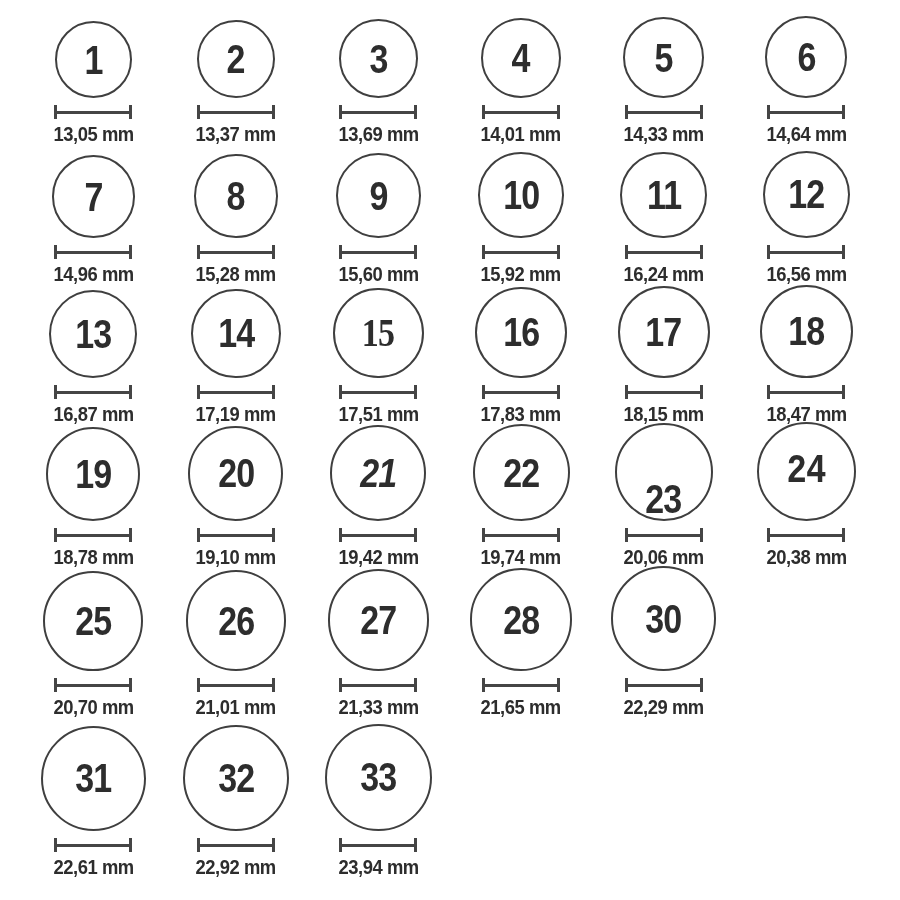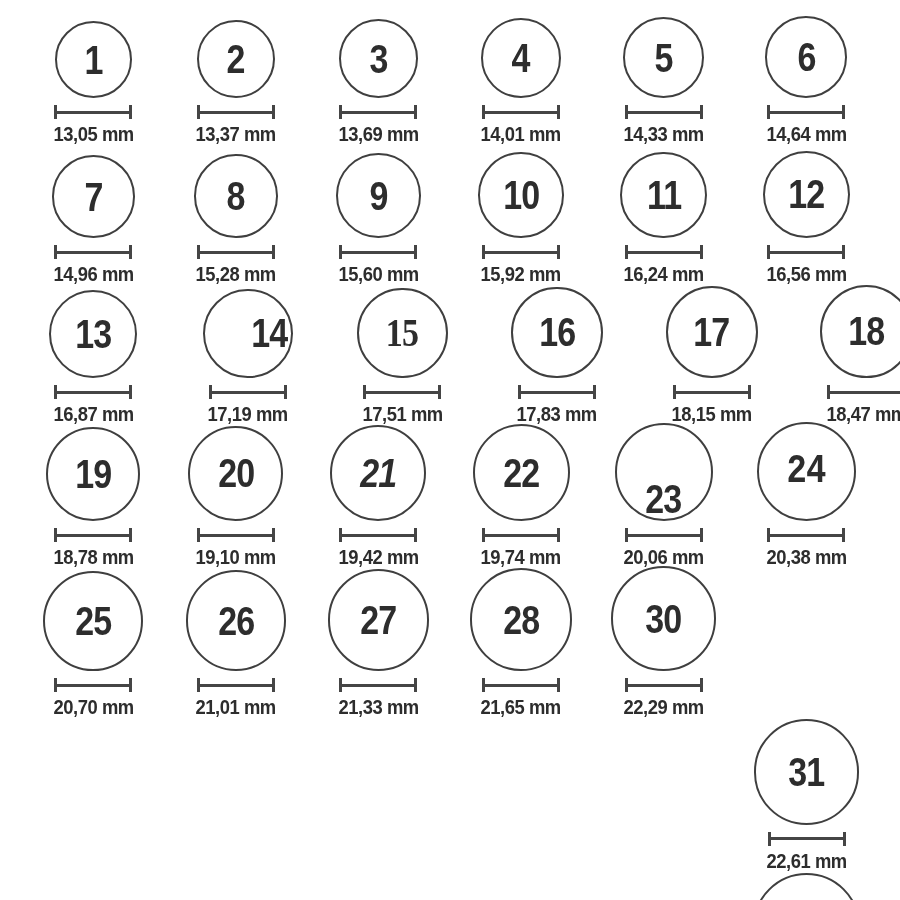--- a/index.html
+++ b/index.html
@@ -217,34 +217,34 @@
             <span class="num">12</span>
           </div>
           <div class="measure">
             <span class="tick"></span>
             <span class="hline"></span>
             <span class="tick"></span>
           </div>
           <div class="label">16,56 mm</div>
         </div>
       </div>
-      <div class="row" style="height: 140px; gap: 12px;">
+      <div class="row" style="height: 140px;">
         <div class="cell">
           <div class="circle" style="width: 88.4px; height: 88.4px;">
             <span class="num">13</span>
           </div>
           <div class="measure">
             <span class="tick"></span>
             <span class="hline"></span>
             <span class="tick"></span>
           </div>
           <div class="label">16,87 mm</div>
         </div>
         <div class="cell">
-          <div class="circle" style="width: 89.35px; height: 89.35px; justify-content: flex-end;">
+          <div class="circle" style="width: 89.35px; height: 89.35px;">
             <span class="num">14</span>
           </div>
           <div class="measure">
             <span class="tick"></span>
             <span class="hline"></span>
             <span class="tick"></span>
           </div>
           <div class="label">17,19 mm</div>
         </div>
         <div class="cell">
@@ -410,31 +410,42 @@
             <span class="num">30</span>
           </div>
           <div class="measure">
             <span class="tick"></span>
             <span class="hline"></span>
             <span class="tick"></span>
           </div>
           <div class="label">22,29 mm</div>
         </div>
       </div>
-      <div class="row" style="height: 160px; flex-direction: column;">
+      <div class="row" style="height: 160px;">
         <div class="cell">
           <div class="circle" style="width: 105.5px; height: 105.5px;">
             <span class="num">31</span>
           </div>
           <div class="measure">
             <span class="tick"></span>
             <span class="hline"></span>
             <span class="tick"></span>
           </div>
           <div class="label">22,61 mm</div>
+        </div>
+        <div class="cell">
+          <div class="circle" style="width: 106.45px; height: 106.45px;">
+            <span class="num">32</span>
+          </div>
+          <div class="measure">
+            <span class="tick"></span>
+            <span class="hline"></span>
+            <span class="tick"></span>
+          </div>
+          <div class="label">22,92 mm</div>
         </div>
         <div class="cell">
           <div class="circle" style="width: 107.4px; height: 107.4px;">
             <span class="num">33</span>
           </div>
           <div class="measure">
             <span class="tick"></span>
             <span class="hline"></span>
             <span class="tick"></span>
           </div>

